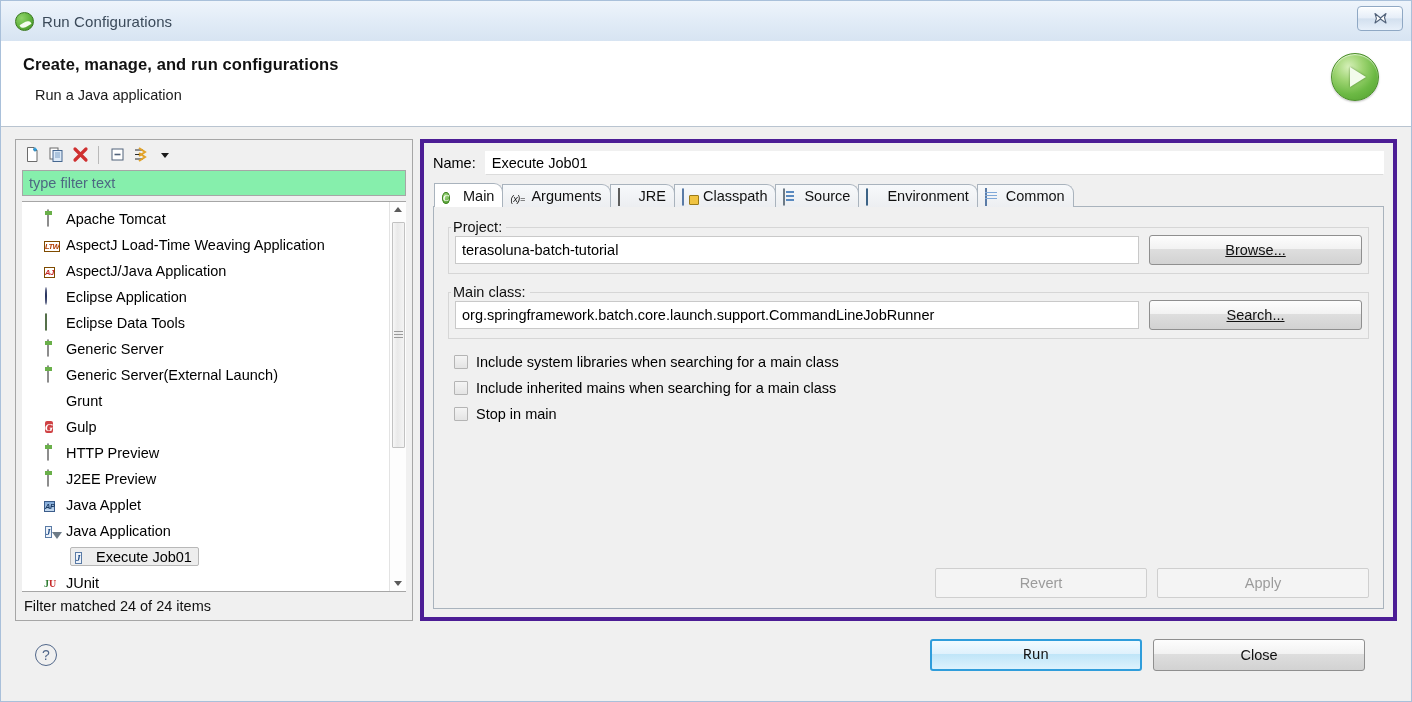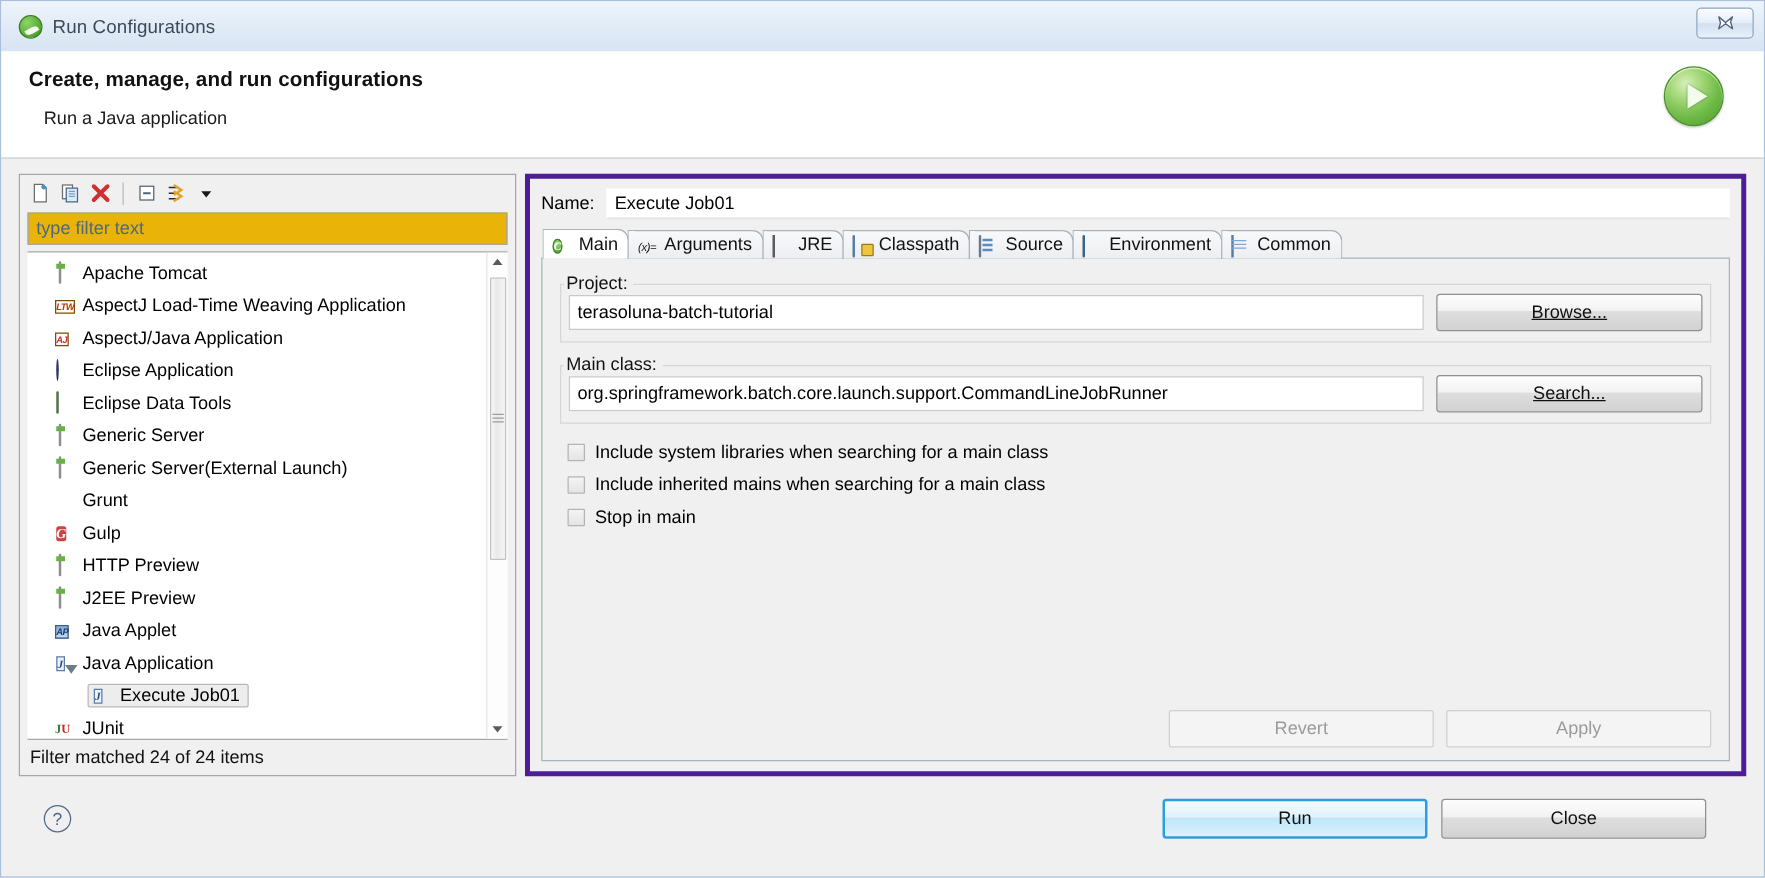--- a/index.html
+++ b/index.html
@@ -146,21 +146,21 @@
   .tb-sep {
     width: 1px; height: 18px;
     background: #b9b9b9;
     margin: 0 5px;
   }
   .filter-wrap { padding: 0 6px 5px 6px; }
   .filter-input {
     width: 100%;
     height: 26px;
     border: 1px solid #a6a6a6;
-    background: #eab308;
+    background: #86efac;
     font-size: 14.5px;
     color: #4d6882;
     padding: 0 6px;
     font-family: "Liberation Sans", sans-serif;
   }
   .filter-input::placeholder { color:#4d6882; opacity:1; }
 
   .tree-scrollwrap {
     flex: 1 1 auto;
     position: relative;
@@ -539,21 +539,21 @@
     margin-left: auto;
     display: flex; gap: 11px;
     padding-right: 20px;
   }
   .btn-run {
     width: 212px; height: 32px;
     border-radius: 3px;
     border: 2px solid #2f9ddb;
     background: linear-gradient(180deg,#f2fbff 0%, #dff1fc 46%, #bfe5f8 47%, #ddf2fd 100%);
     font-size: 14.5px;
-    font-family: Liberation Sans, sans-serif;
+    font-family: Liberation Mono, monospace;
     color: #111;
     cursor: default;
   }
   .btn-close {
     width: 212px; height: 32px;
     border-radius: 3px;
     border: 1px solid #8f8f8f;
     background: linear-gradient(180deg,#fdfdfd 0%, #f2f2f2 46%, #dedede 47%, #d2d2d2 100%);
     font-size: 14.5px;
     font-family: "Liberation Sans", sans-serif;

